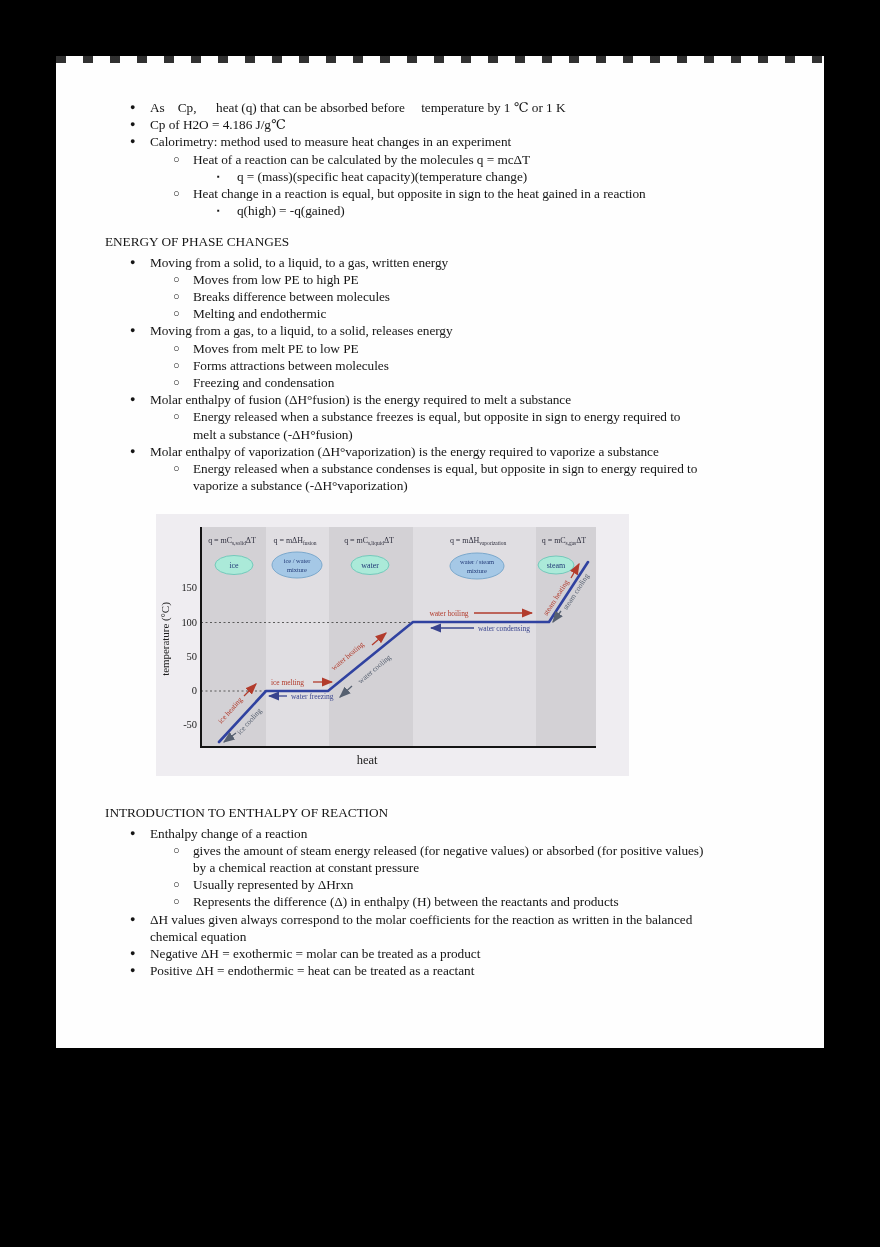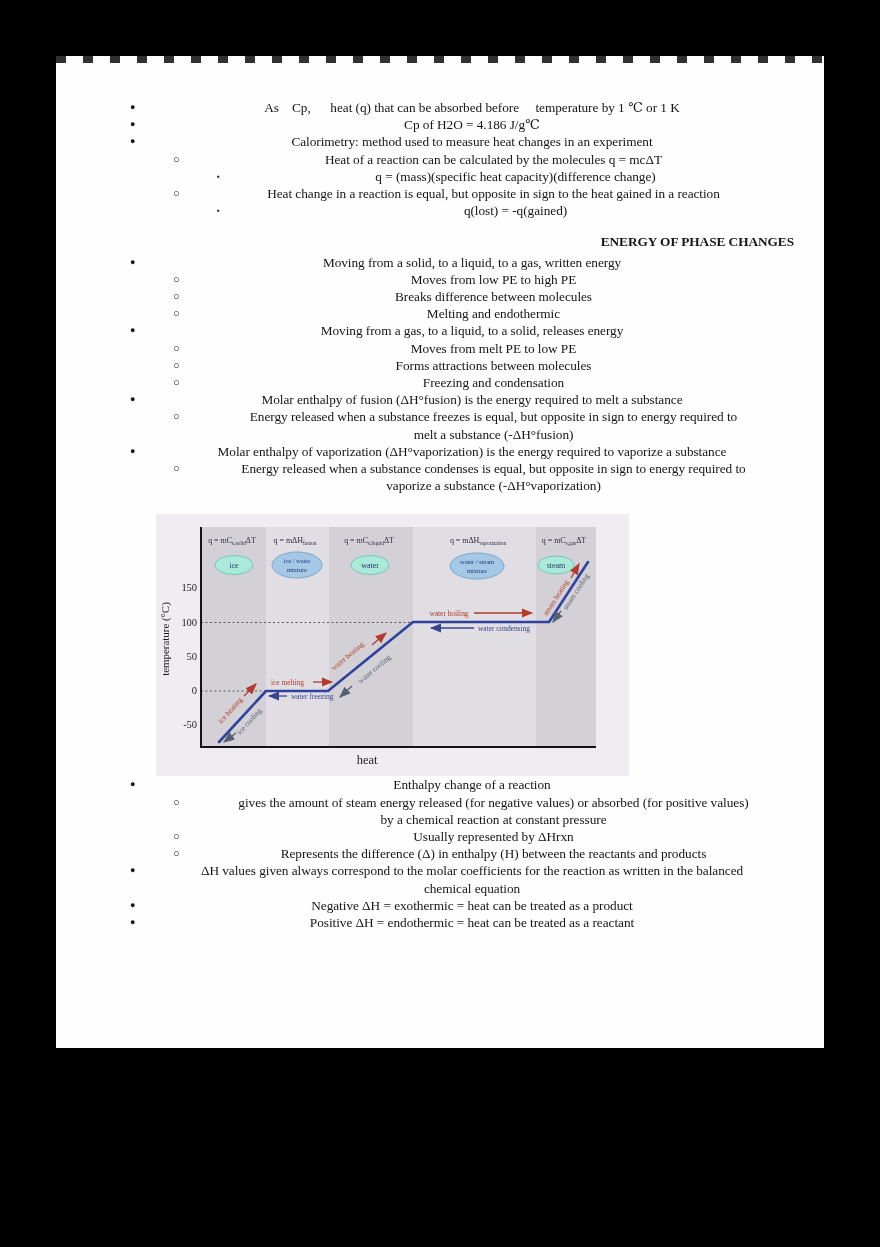--- a/index.html
+++ b/index.html
@@ -3,30 +3,30 @@
 <meta charset="utf-8">
 <style>
   html,body{margin:0;padding:0;background:#000;}
   .stage{position:relative;width:880px;height:1247px;background:#000;overflow:hidden;
          font-family:"Liberation Serif","DejaVu Serif",serif;}
   .paper{position:absolute;left:56px;top:56px;width:768px;height:992px;background:#fefefe;}
   .paper::before{content:"";position:absolute;top:0;left:0;right:0;height:7px;
          background:repeating-linear-gradient(90deg,#0c0c0c 0 10px,transparent 10px 27px);opacity:.85;}
   .text-block{position:absolute;top:43px;left:49px;width:689px;color:#151515;
          font-size:13.3px;line-height:17.2px;letter-spacing:-0.05px;}
-  .sec-heading{font-weight:700;margin:14px 0 3px 0;text-align:right;}
+  .sec-heading{font-weight:400;margin:14px 0 3px 0;}
   .item{display:flex;align-items:flex-start;}
   .item .marker{flex:none;width:20px;text-align:left;line-height:17.2px;}
   .l1{margin-left:25px;}
   .l2{margin-left:68px;}
   .l3{margin-left:112px;}
   .l1 .marker{font-size:9px;}
   .l2 .marker{font-size:11px;}
   .l3 .marker{font-size:8px;}
-  .item .txt{flex:1;white-space:pre-wrap;text-align:center;}
+  .item .txt{flex:1;white-space:pre-wrap;}
   .diagram-wrap{margin:20px 0 0 51px;width:473px;height:262px;}
   .dg{display:block;}
   .dg text{font-family:"Liberation Serif","DejaVu Serif",serif;}
   .dg .tick{font-size:10.5px;fill:#1c1c1c;}
   .dg .axlab{font-size:11px;fill:#1c1c1c;}
   .dg .xlab{font-size:12.5px;fill:#1c1c1c;}
   .dg .formula{font-size:8px;fill:#30303f;}
   .dg .fsub{font-size:5.5px;}
   .dg .bub{font-size:8px;fill:#223a77;}
   .dg .bub2{font-size:6.5px;fill:#223a77;}
@@ -52,29 +52,29 @@
       <div class="item l1">
           <span class="marker">●</span>
           <span class="txt">Calorimetry: method used to measure heat changes in an experiment</span>
         </div>
       <div class="item l2">
           <span class="marker">○</span>
           <span class="txt">Heat of a reaction can be calculated by the molecules q = mcΔT</span>
         </div>
       <div class="item l3">
           <span class="marker">▪</span>
-          <span class="txt">q = (mass)(specific heat capacity)(difference change)</span>
+          <span class="txt">q = (mass)(specific heat capacity)(temperature change)</span>
         </div>
       <div class="item l2">
           <span class="marker">○</span>
           <span class="txt">Heat change in a reaction is equal, but opposite in sign to the heat gained in a reaction</span>
         </div>
       <div class="item l3">
           <span class="marker">▪</span>
-          <span class="txt">q(lost) = -q(gained)</span>
+          <span class="txt">q(high) = -q(gained)</span>
         </div>
 
       <div class="sec-heading">ENERGY OF PHASE CHANGES</div>
 
       <div class="item l1">
           <span class="marker">●</span>
           <span class="txt">Moving from a solid, to a liquid, to a gas, written energy</span>
         </div>
       <div class="item l2">
           <span class="marker">○</span>
@@ -211,20 +211,21 @@
             <text class="navy" x="322" y="117">water condensing</text>
 
             <text class="hot" text-anchor="middle" transform="rotate(-57 402 85)" x="402" y="85">steam heating</text>
             <line x1="415" y1="64" x2="423" y2="50" stroke="#b23b2c" stroke-width="1.3" marker-end="url(#arrR)"></line>
             <text class="cool" text-anchor="middle" transform="rotate(-57 422 79)" x="422" y="79">steam cooling</text>
             <line x1="405" y1="97" x2="397" y2="108" stroke="#566070" stroke-width="1.3" marker-end="url(#arrG)"></line>
           </g>
         </svg>
       </div>
 
+      <div class="sec-heading" style="margin-top:28px">INTRODUCTION TO ENTHALPY OF REACTION</div>
 
       <div class="item l1">
           <span class="marker">●</span>
           <span class="txt">Enthalpy change of a reaction</span>
         </div>
       <div class="item l2">
           <span class="marker">○</span>
           <span class="txt">gives the amount of steam energy released (for negative values) or absorbed (for positive values)
 by a chemical reaction at constant pressure</span>
         </div>
@@ -236,21 +237,21 @@
           <span class="marker">○</span>
           <span class="txt">Represents the difference (Δ) in enthalpy (H) between the reactants and products</span>
         </div>
       <div class="item l1">
           <span class="marker">●</span>
           <span class="txt">ΔH values given always correspond to the molar coefficients for the reaction as written in the balanced
 chemical equation</span>
         </div>
       <div class="item l1">
           <span class="marker">●</span>
-          <span class="txt">Negative ΔH = exothermic = heat can be treated as a product</span>
+          <span class="txt">Negative ΔH = exothermic = molar can be treated as a product</span>
         </div>
       <div class="item l1">
           <span class="marker">●</span>
           <span class="txt">Positive ΔH = endothermic = heat can be treated as a reactant</span>
         </div>
 
     </div>
   </div>
 </div>
 

